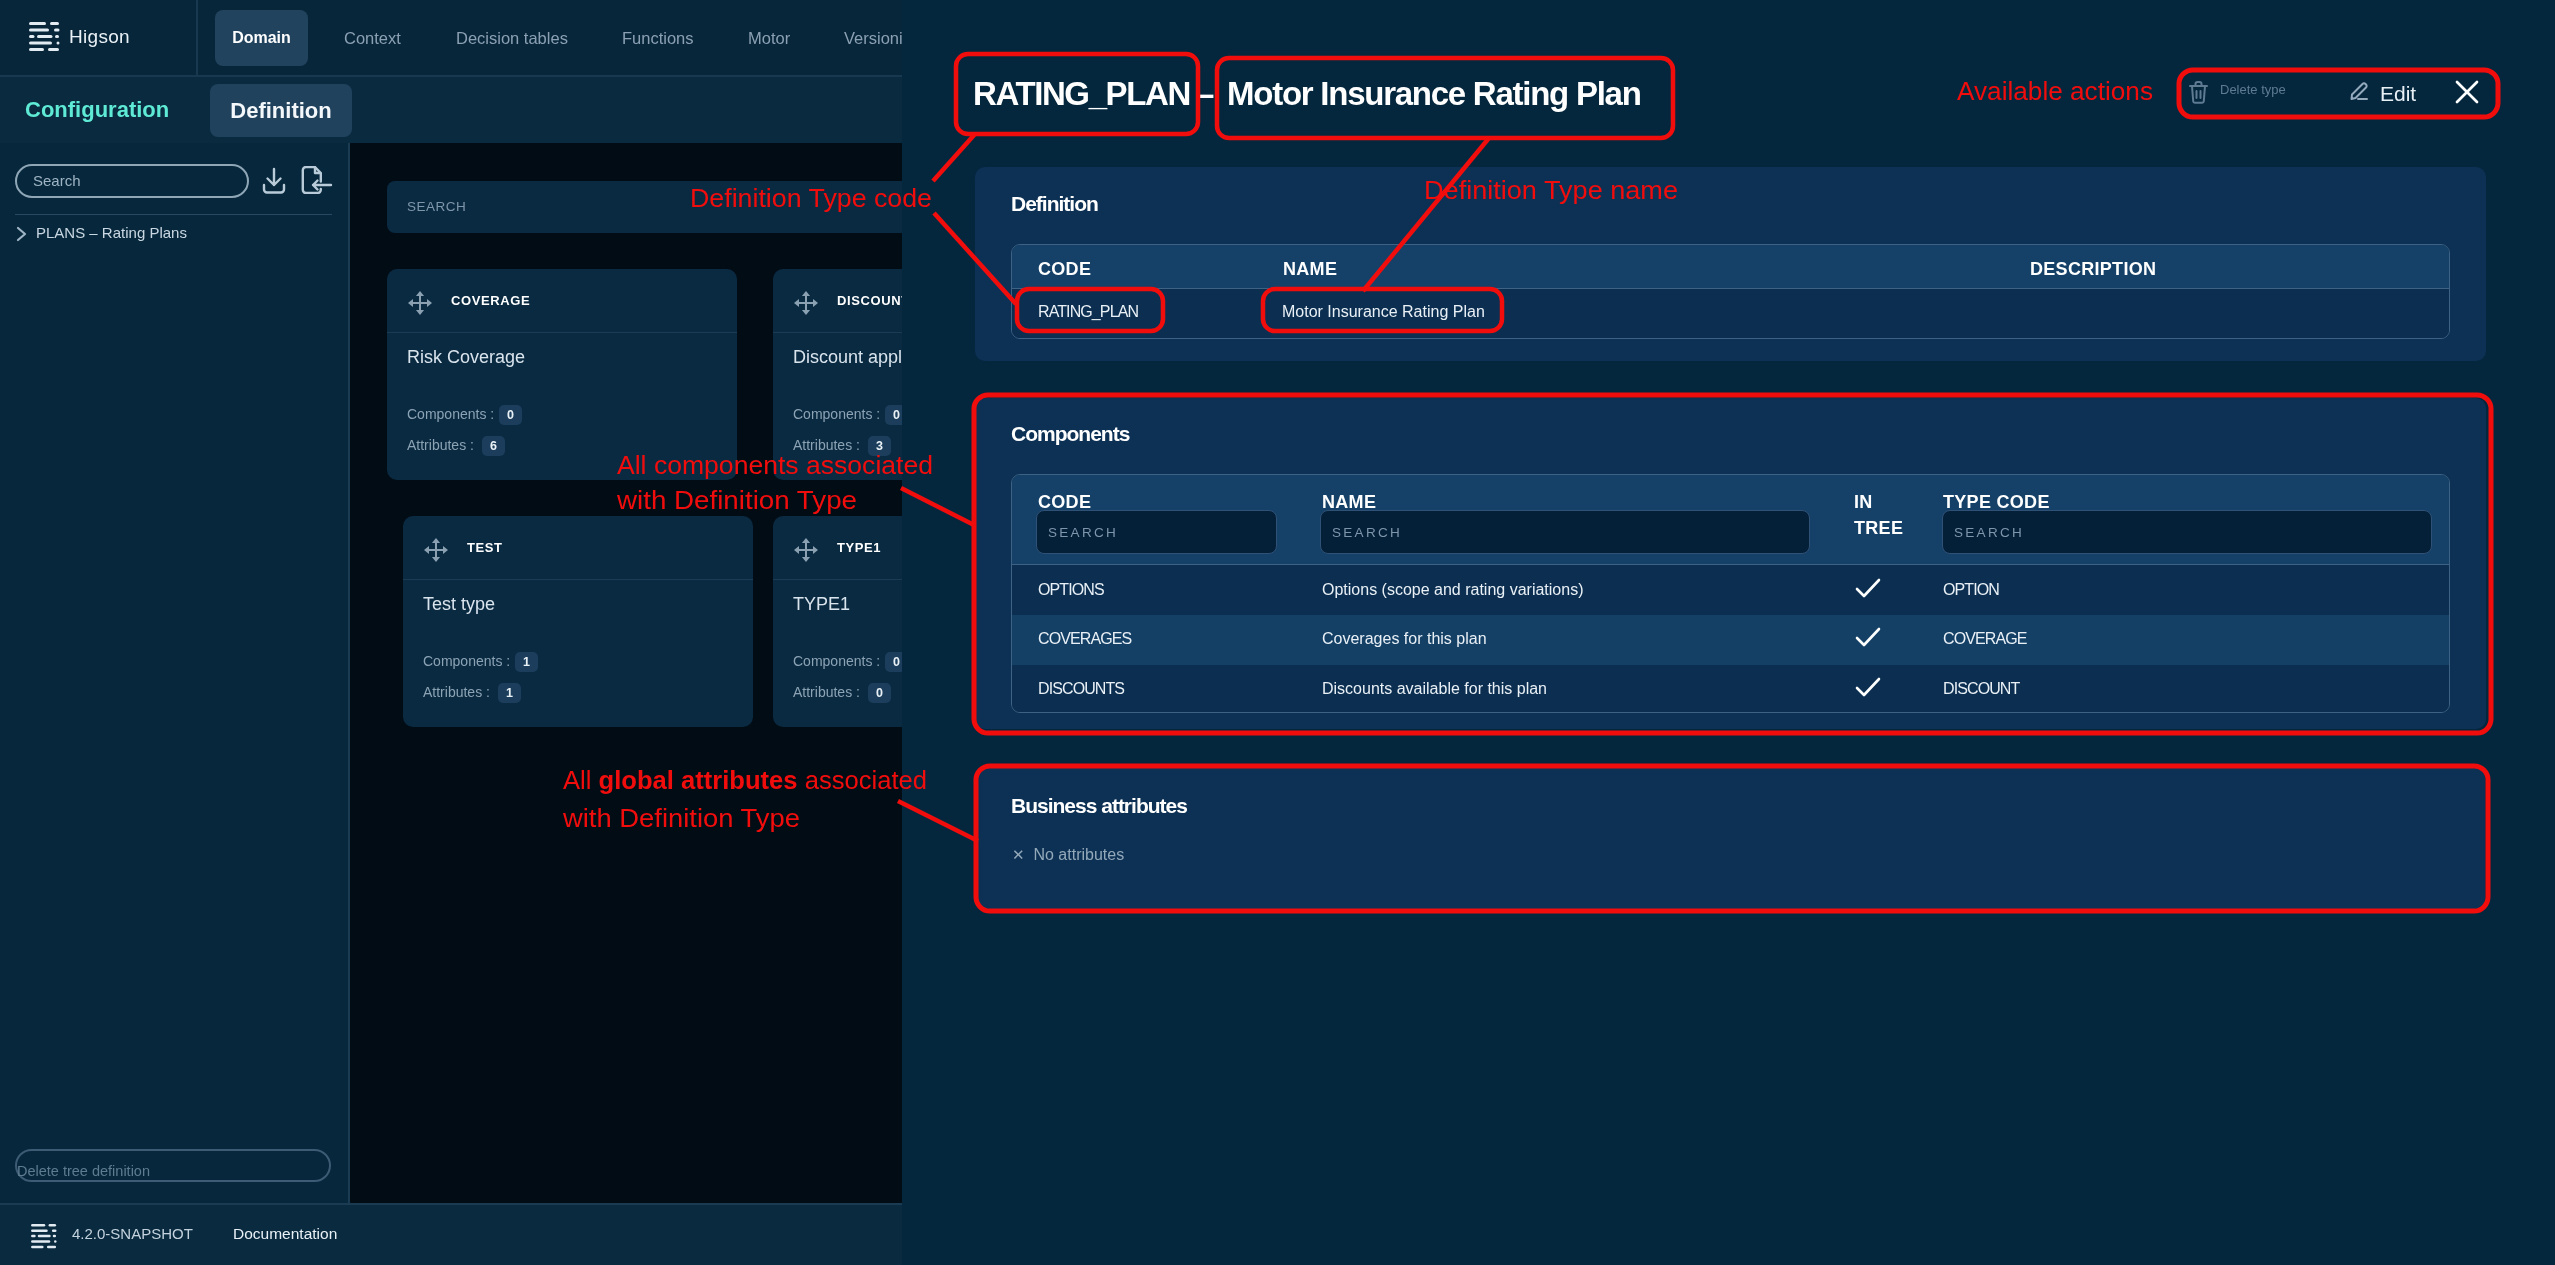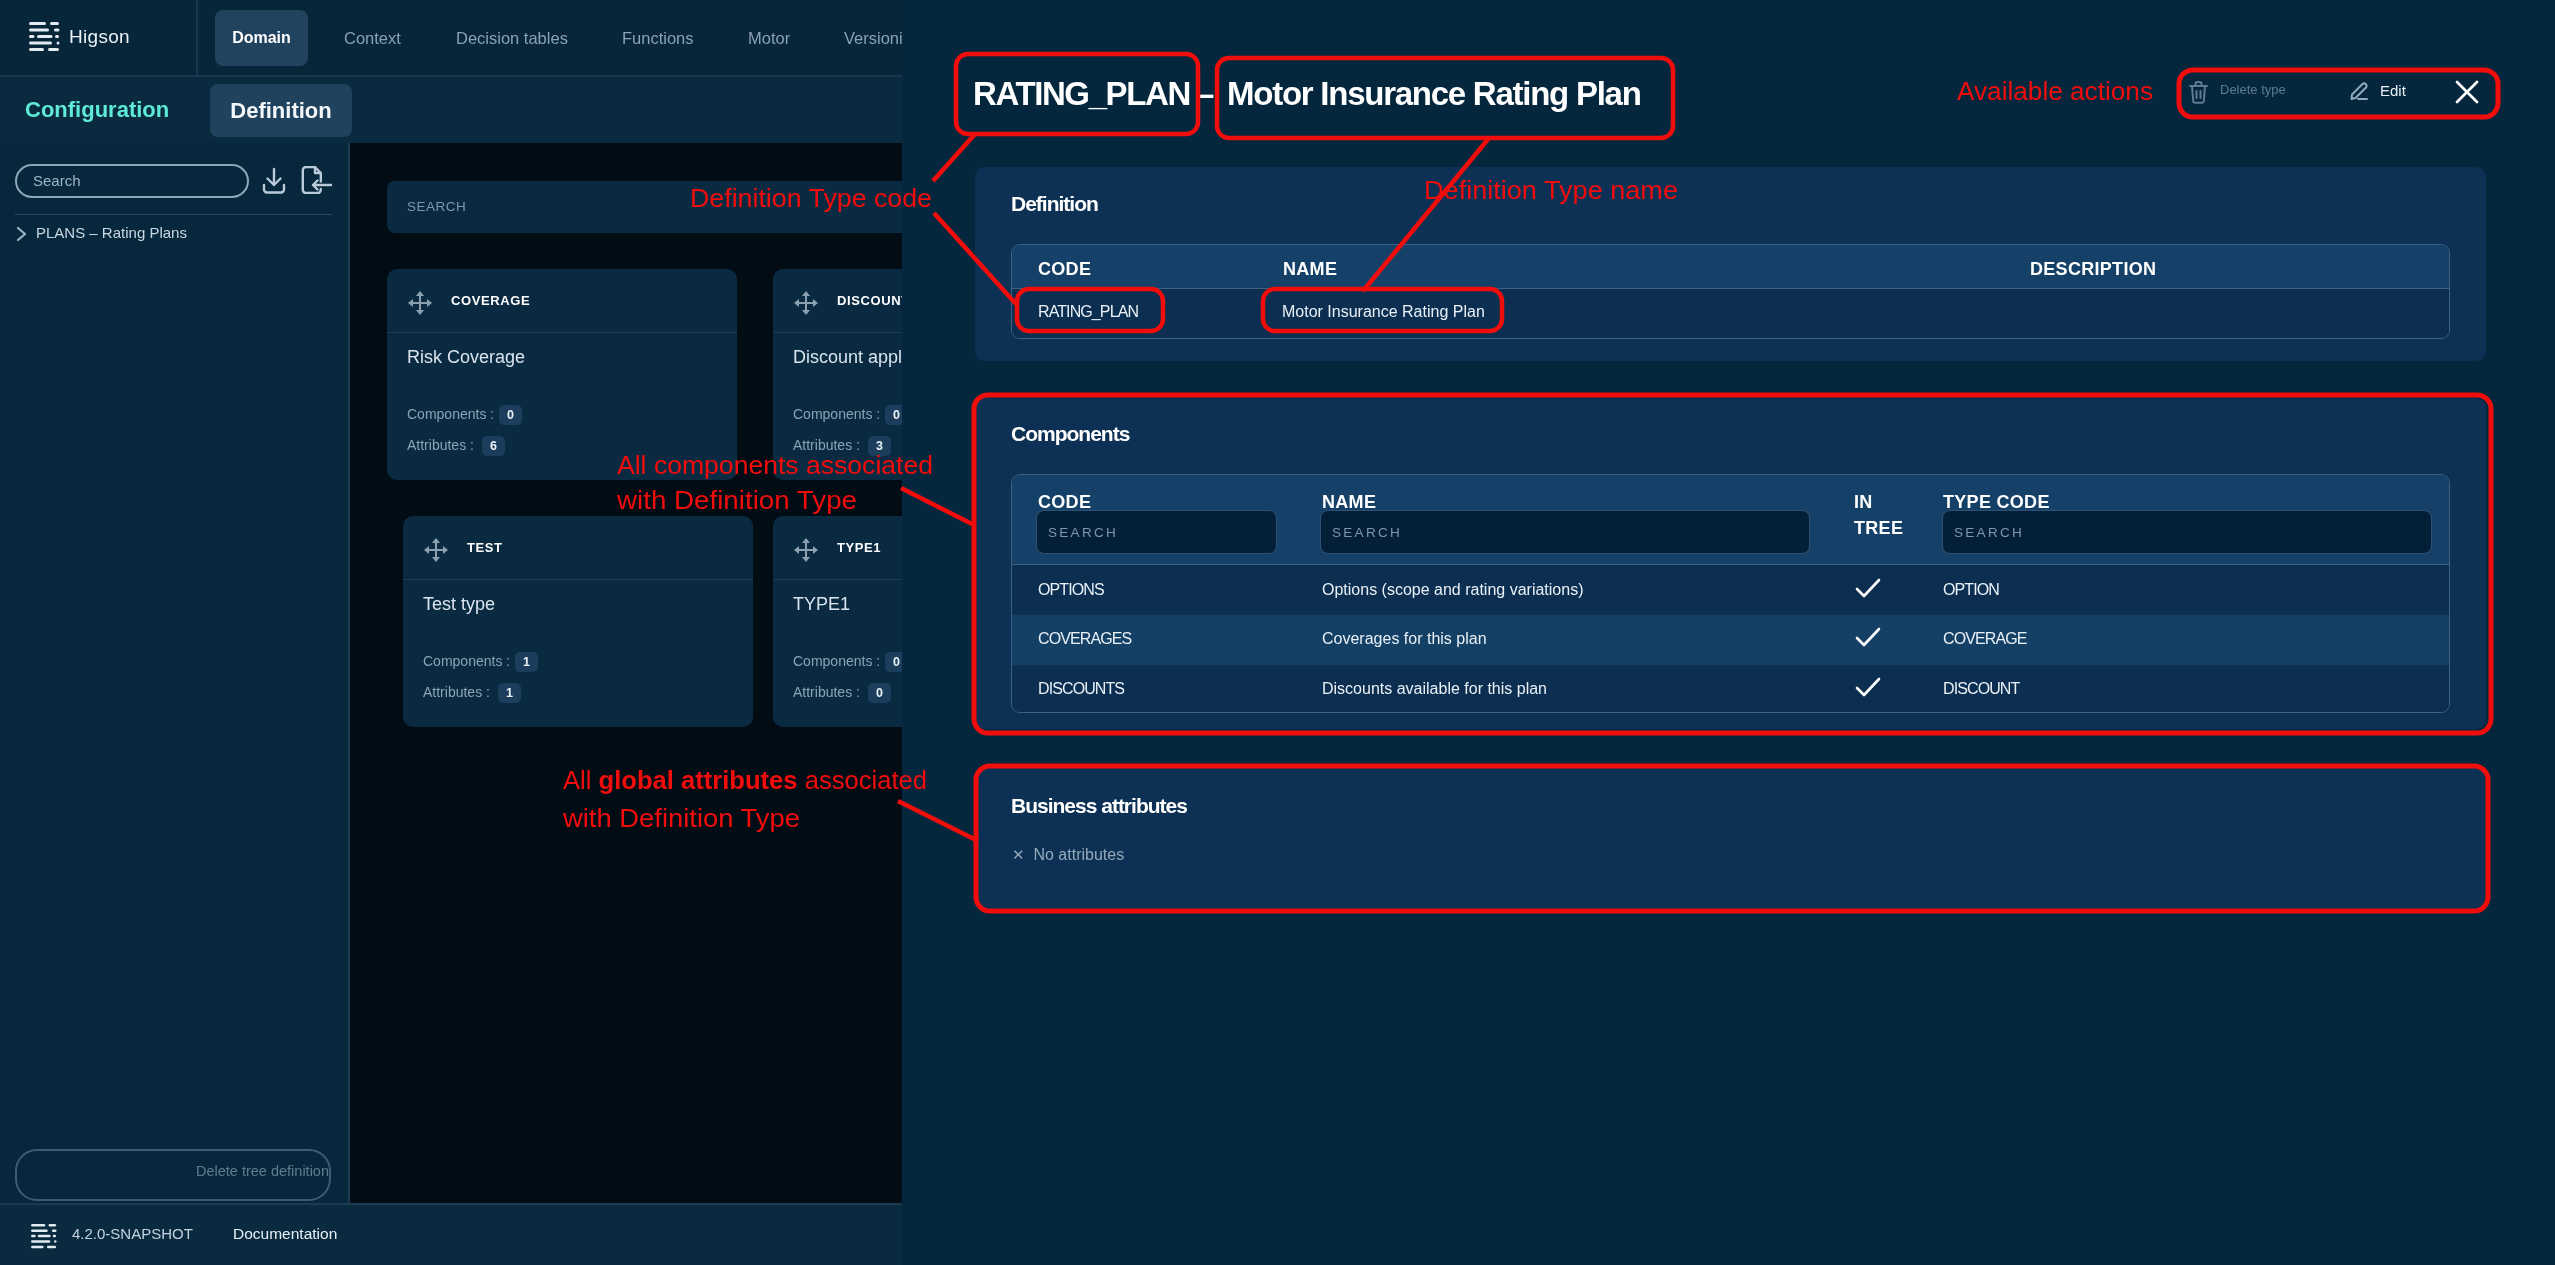--- a/index.html
+++ b/index.html
@@ -12,21 +12,21 @@
   #logo-text { left:69px; top:26px; font-size:19px; font-weight:500; color:#EAF1F7; letter-spacing:.3px; }
   #btn-domain { left:215px; top:10px; width:93px; height:56px; background:#22435E; border-radius:8px; color:#FFFFFF; font-size:16px; font-weight:700; text-align:center; line-height:56px; }
   .nav { top:0; height:77px; line-height:77px; color:#8CA0B3; font-size:16.5px; }
   #bar2 { left:0; top:77px; width:2555px; height:66px; background:#092A3F; }
   #cfg { left:25px; top:77px; height:66px; line-height:66px; font-size:22px; font-weight:700; color:#5eead4; }
   #btn-def { left:210px; top:84px; width:142px; height:53px; background:#21425D; border-radius:8px; color:#F4F8FB; font-size:22px; font-weight:700; text-align:center; line-height:53px; }
   #sidebar { left:0; top:143px; width:350px; height:1060px; background:#07283C; border-right:2px solid #1B3B52; }
   #search-input { left:15px; top:164px; width:234px; height:34px; border:2px solid #8FA6B6; border-radius:17px; color:#9FB4C4; font-size:15px; line-height:30px; padding-left:16px; }
   #side-div { left:15px; top:214px; width:317px; height:1px; background:#2A4862; }
   #plans { left:36px; top:224px; font-size:15px; color:#C9D7E2; }
-  #btn-deltree { left:15px; top:1149px; width:316px; height:52px; border:2px solid #3D5B74; border-radius:22px; color:#5E7B90; font-size:14.5px; text-align:right; line-height:40px; }
+  #btn-deltree { left:15px; top:1149px; width:316px; height:33px; border:2px solid #3D5B74; border-radius:22px; color:#5E7B90; font-size:14.5px; text-align:left; line-height:40px; }
   #main { left:350px; top:143px; width:552px; height:1060px; background:#020C15; }
   #footer { left:0; top:1203px; width:2555px; height:62px; background:#092A3F; border-top:2px solid #1B3B52; }
   #ver { left:72px; top:1203px; height:62px; line-height:62px; font-size:15px; color:#C3D2DD; }
   #doc { left:233px; top:1203px; height:62px; line-height:62px; font-size:15.5px; color:#E9F1F7; }
   
   #searchbox { left:387px; top:181px; width:553px; height:52px; background:#0A2A42; border-radius:8px; color:#7E96AA; font-size:13.5px; line-height:52px; padding-left:20px; letter-spacing:.5px; }
   .card { background:#0A2A42; border-radius:10px; position:absolute; width:350px; height:211px; overflow:hidden; }
   .card .trow { position:absolute; left:0; top:0; width:100%; height:64px; border-bottom:1px solid #1C3A54; }
   .card .ttl { position:absolute; left:64px; top:0; height:64px; line-height:64px; font-size:13px; font-weight:700; color:#FFFFFF; letter-spacing:.6px; }
   .card .desc { position:absolute; left:20px; top:347px; font-size:18px; color:#D9E4ED; }
@@ -189,21 +189,21 @@
  <path d="M1 5 h17"></path>
     <path d="M3 5 l1.2 15 a2 2 0 0 0 2 1.8 h6.6 a2 2 0 0 0 2-1.8 L16 5"></path>
  <path d="M6.5 5 V3 a2 2 0 0 1 2-2 h2 a2 2 0 0 1 2 2 v2"></path>
     <path d="M7.5 10 v7 M11.5 10 v7"></path>
 </svg>
 <div class="abs" style="left:2220px;top:82px;font-size:13px;color:#5E7B92">Delete type</div>
 <svg class="abs" style="left:2349px;top:80px" width="21" height="21" viewBox="0 0 21 21" fill="none" stroke="#93A9BC" stroke-width="2" stroke-linecap="round" stroke-linejoin="round">
  <path d="M3 14.5 L13.5 4 a2.1 2.1 0 0 1 3 0 l0.5 0.5 a2.1 2.1 0 0 1 0 3 L6.5 18 L2.5 19 z"></path>
  <path d="M9 19 h9"></path>
 </svg>
-<div class="abs" style="left:2380px;top:82px;font-size:15px;color:#E8F0F6">Edit</div>
+<div class="abs" style="left:2380px;top:82px;font-size:21px;color:#E8F0F6">Edit</div>
 <svg class="abs" style="left:2455px;top:80px" width="24" height="24" viewBox="0 0 24 24" fill="none" stroke="#FFFFFF" stroke-width="2.7" stroke-linecap="round">
  <path d="M2 2 L22 22 M22 2 L2 22"></path>
 </svg>
 
 <div class="sec" style="left:975px;top:167px;width:1511px;height:194px"></div>
 <div class="sech" style="left:1011px;top:193px">Definition</div>
 <div class="tbl" style="left:1011px;top:244px;width:1439px;height:95px">
   <div class="thead" style="height:44px"></div>
   <div style="position:absolute;left:0;top:44px;width:100%;height:51px;background:#0C2F51"></div>
 </div>

